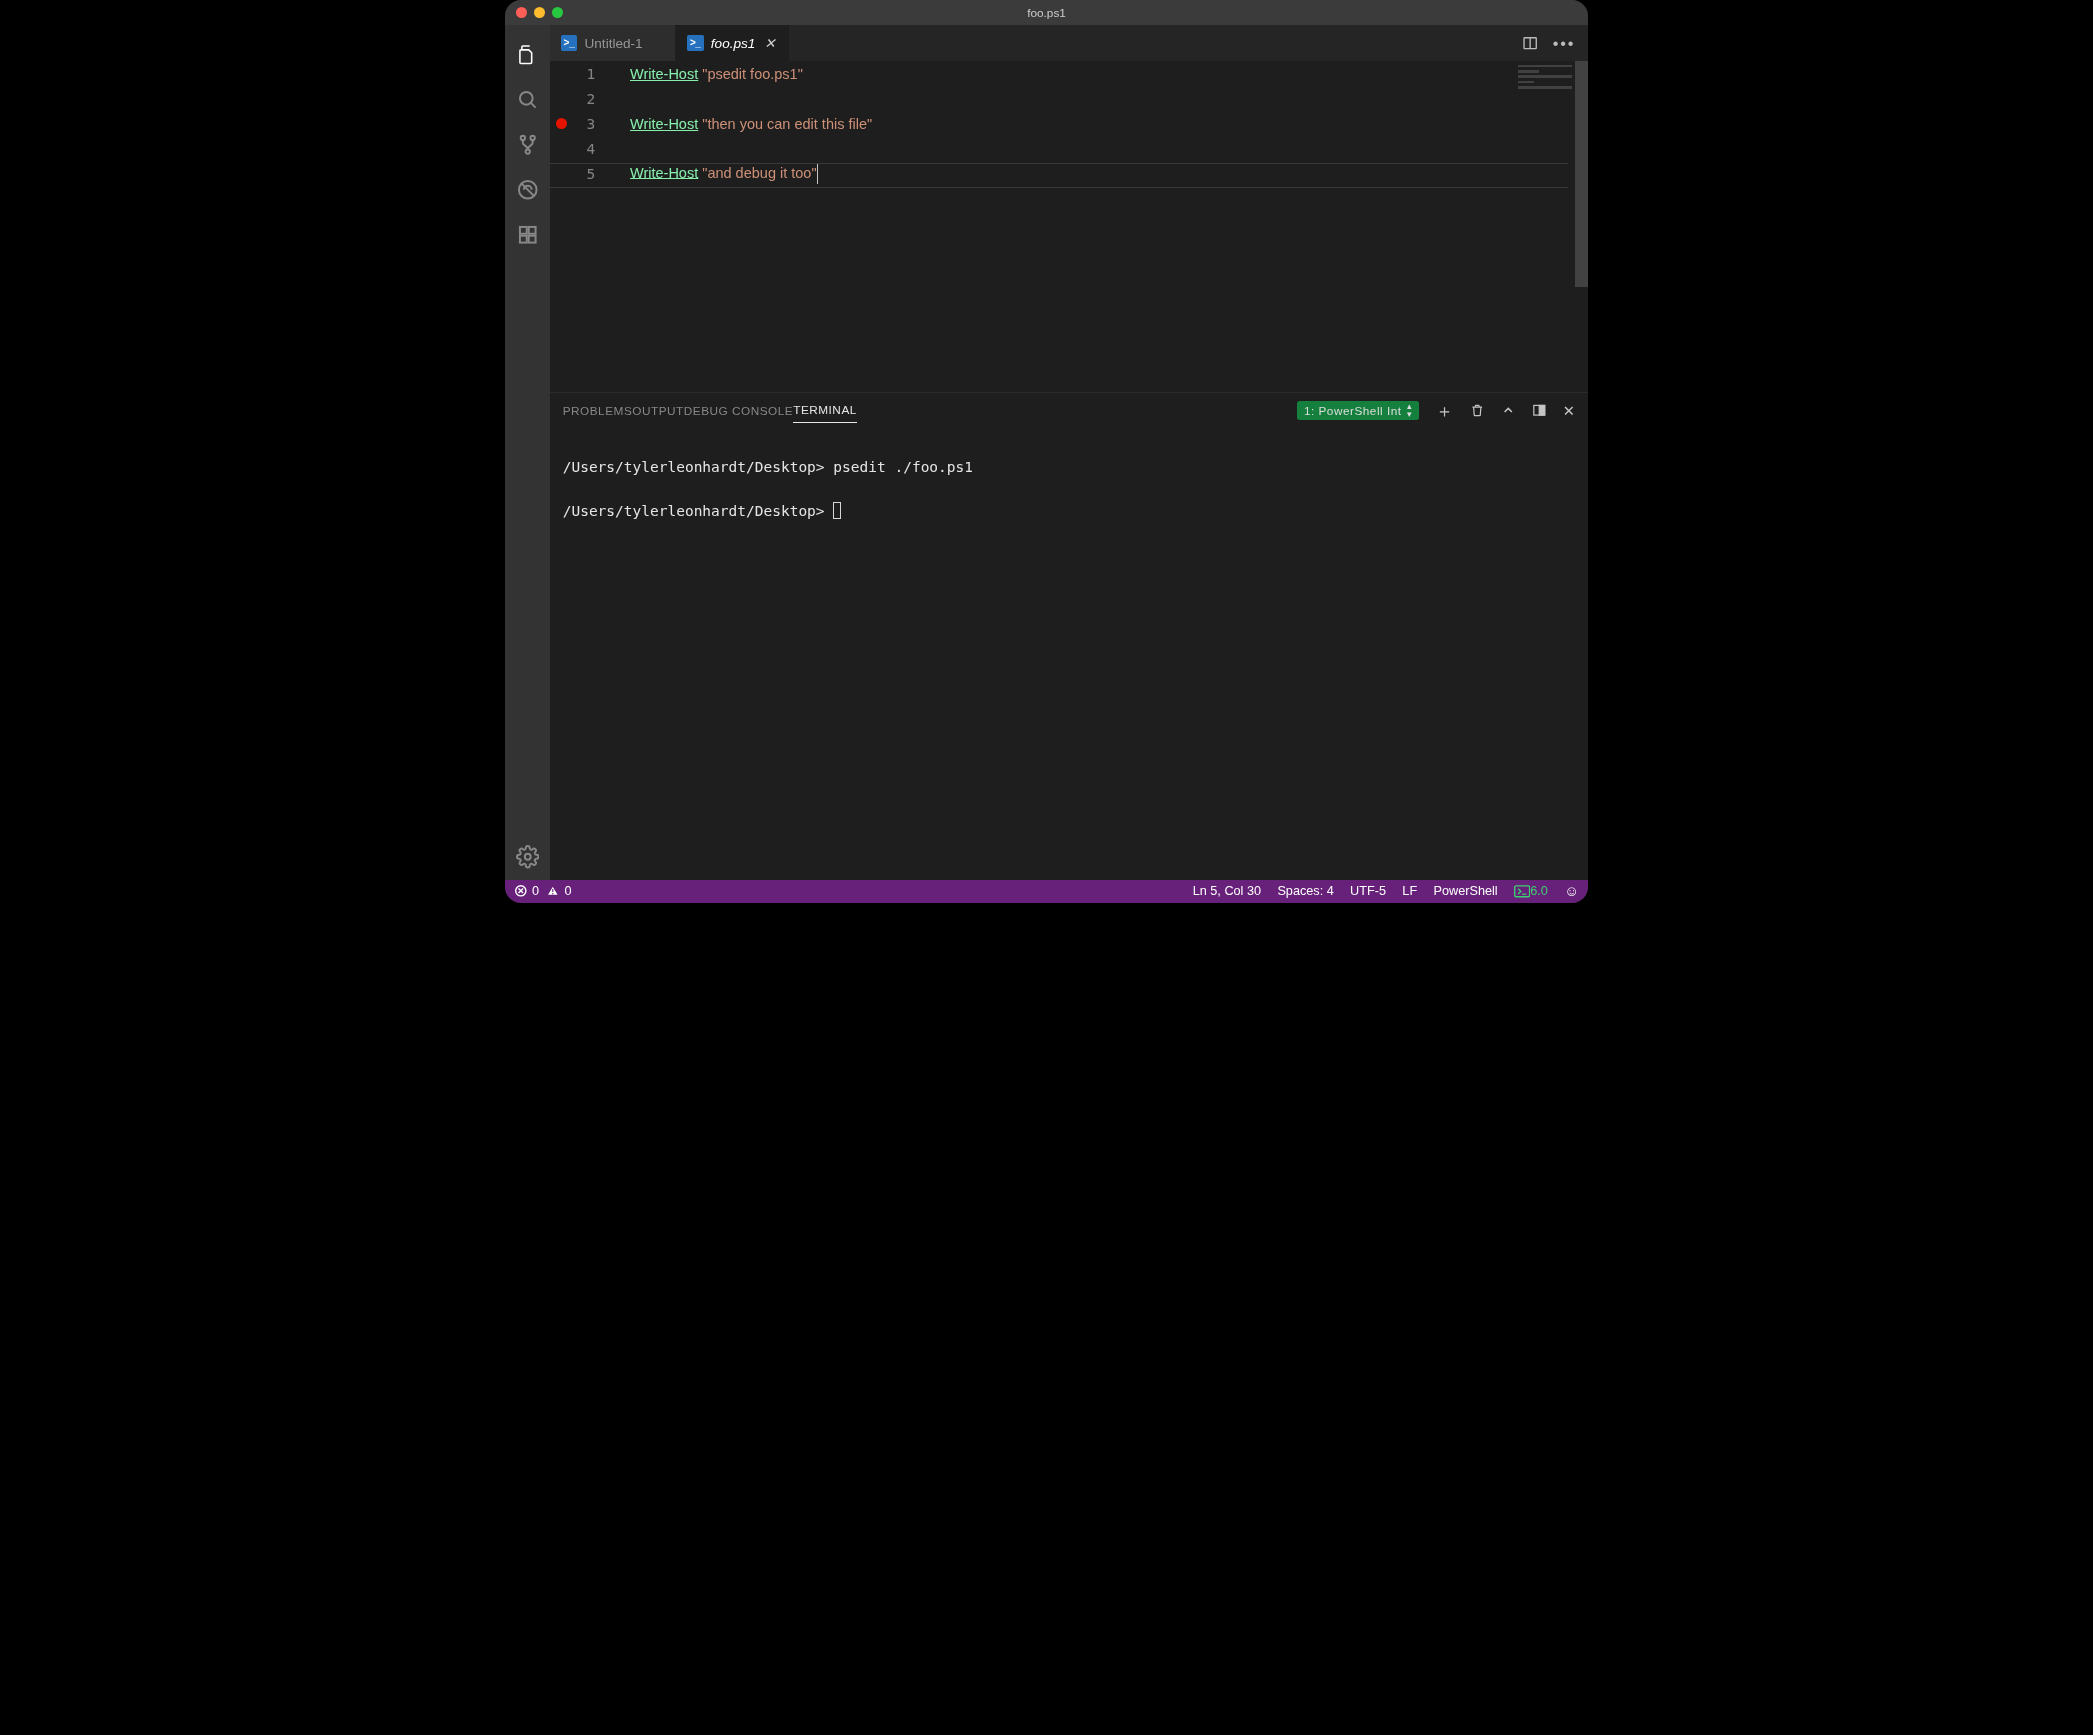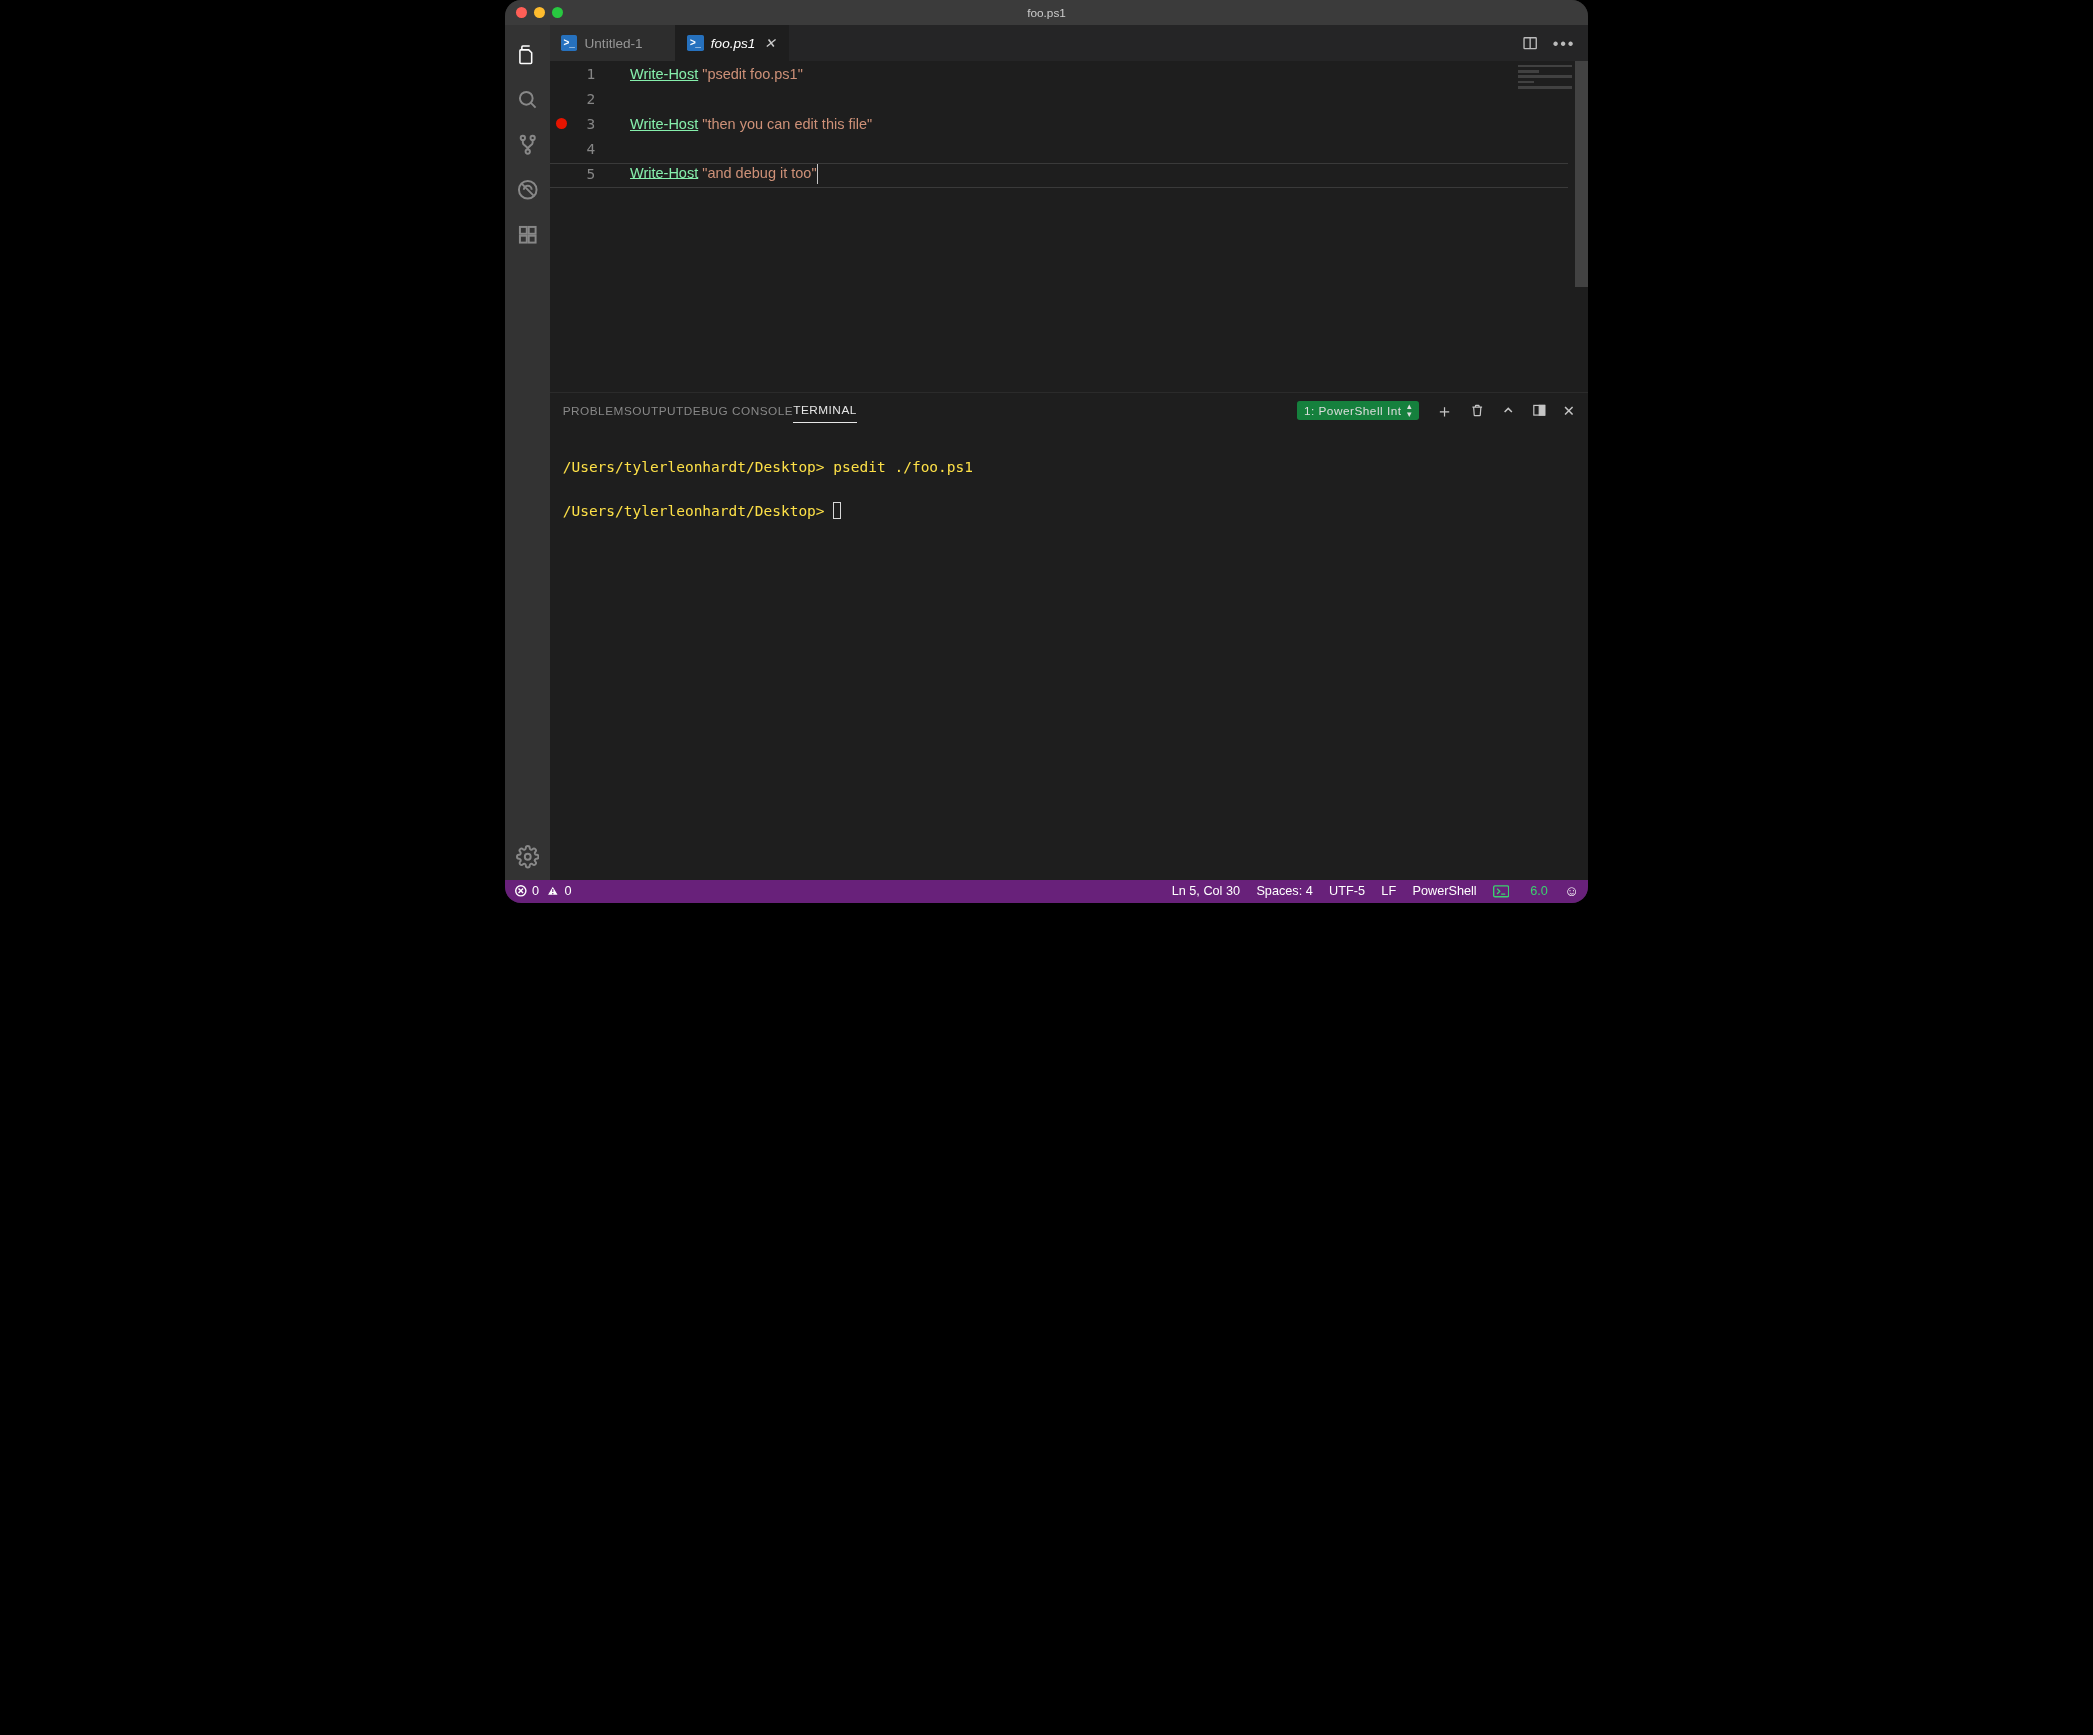--- a/index.html
+++ b/index.html
@@ -204,21 +204,21 @@
     display: flex;
     align-items: center;
     gap: 5.4px;
   }
   .panel-body {
     flex: 1;
     padding: 5.4px 12.7px;
     font-family: "Menlo","Consolas", monospace;
     font-size: 14.5px;
     line-height: 22px;
-    color: #fde047;
+    color: #e5e5e5;
     white-space: pre;
   }
   .term-cursor {
     display: inline-block;
     width: 8.1px; height: 16.3px;
     border: 0.9px solid #d7d7d7;
     vertical-align: -2.7px;
   }
   
   .statusbar {
@@ -229,21 +229,21 @@
     align-items: center;
     font-size: 12.7px;
     padding: 0 9px;
     gap: 16.3px;
     flex-shrink: 0;
   }
   .status-item { display: flex; align-items: center; gap: 4.5px; cursor: pointer; }
   .status-spacer { flex: 1; }
   .status-ps-badge {
     color: #3bd16f;
-    display: flex; align-items: center; gap: 21px;
+    display: flex; align-items: center; gap: 0;
   }
   .smiley { font-size: 14.5px; }
   svg { display: block; }
 </style>
 </head>
 <body>
 
 <div class="window">
 
   <div class="titlebar">

